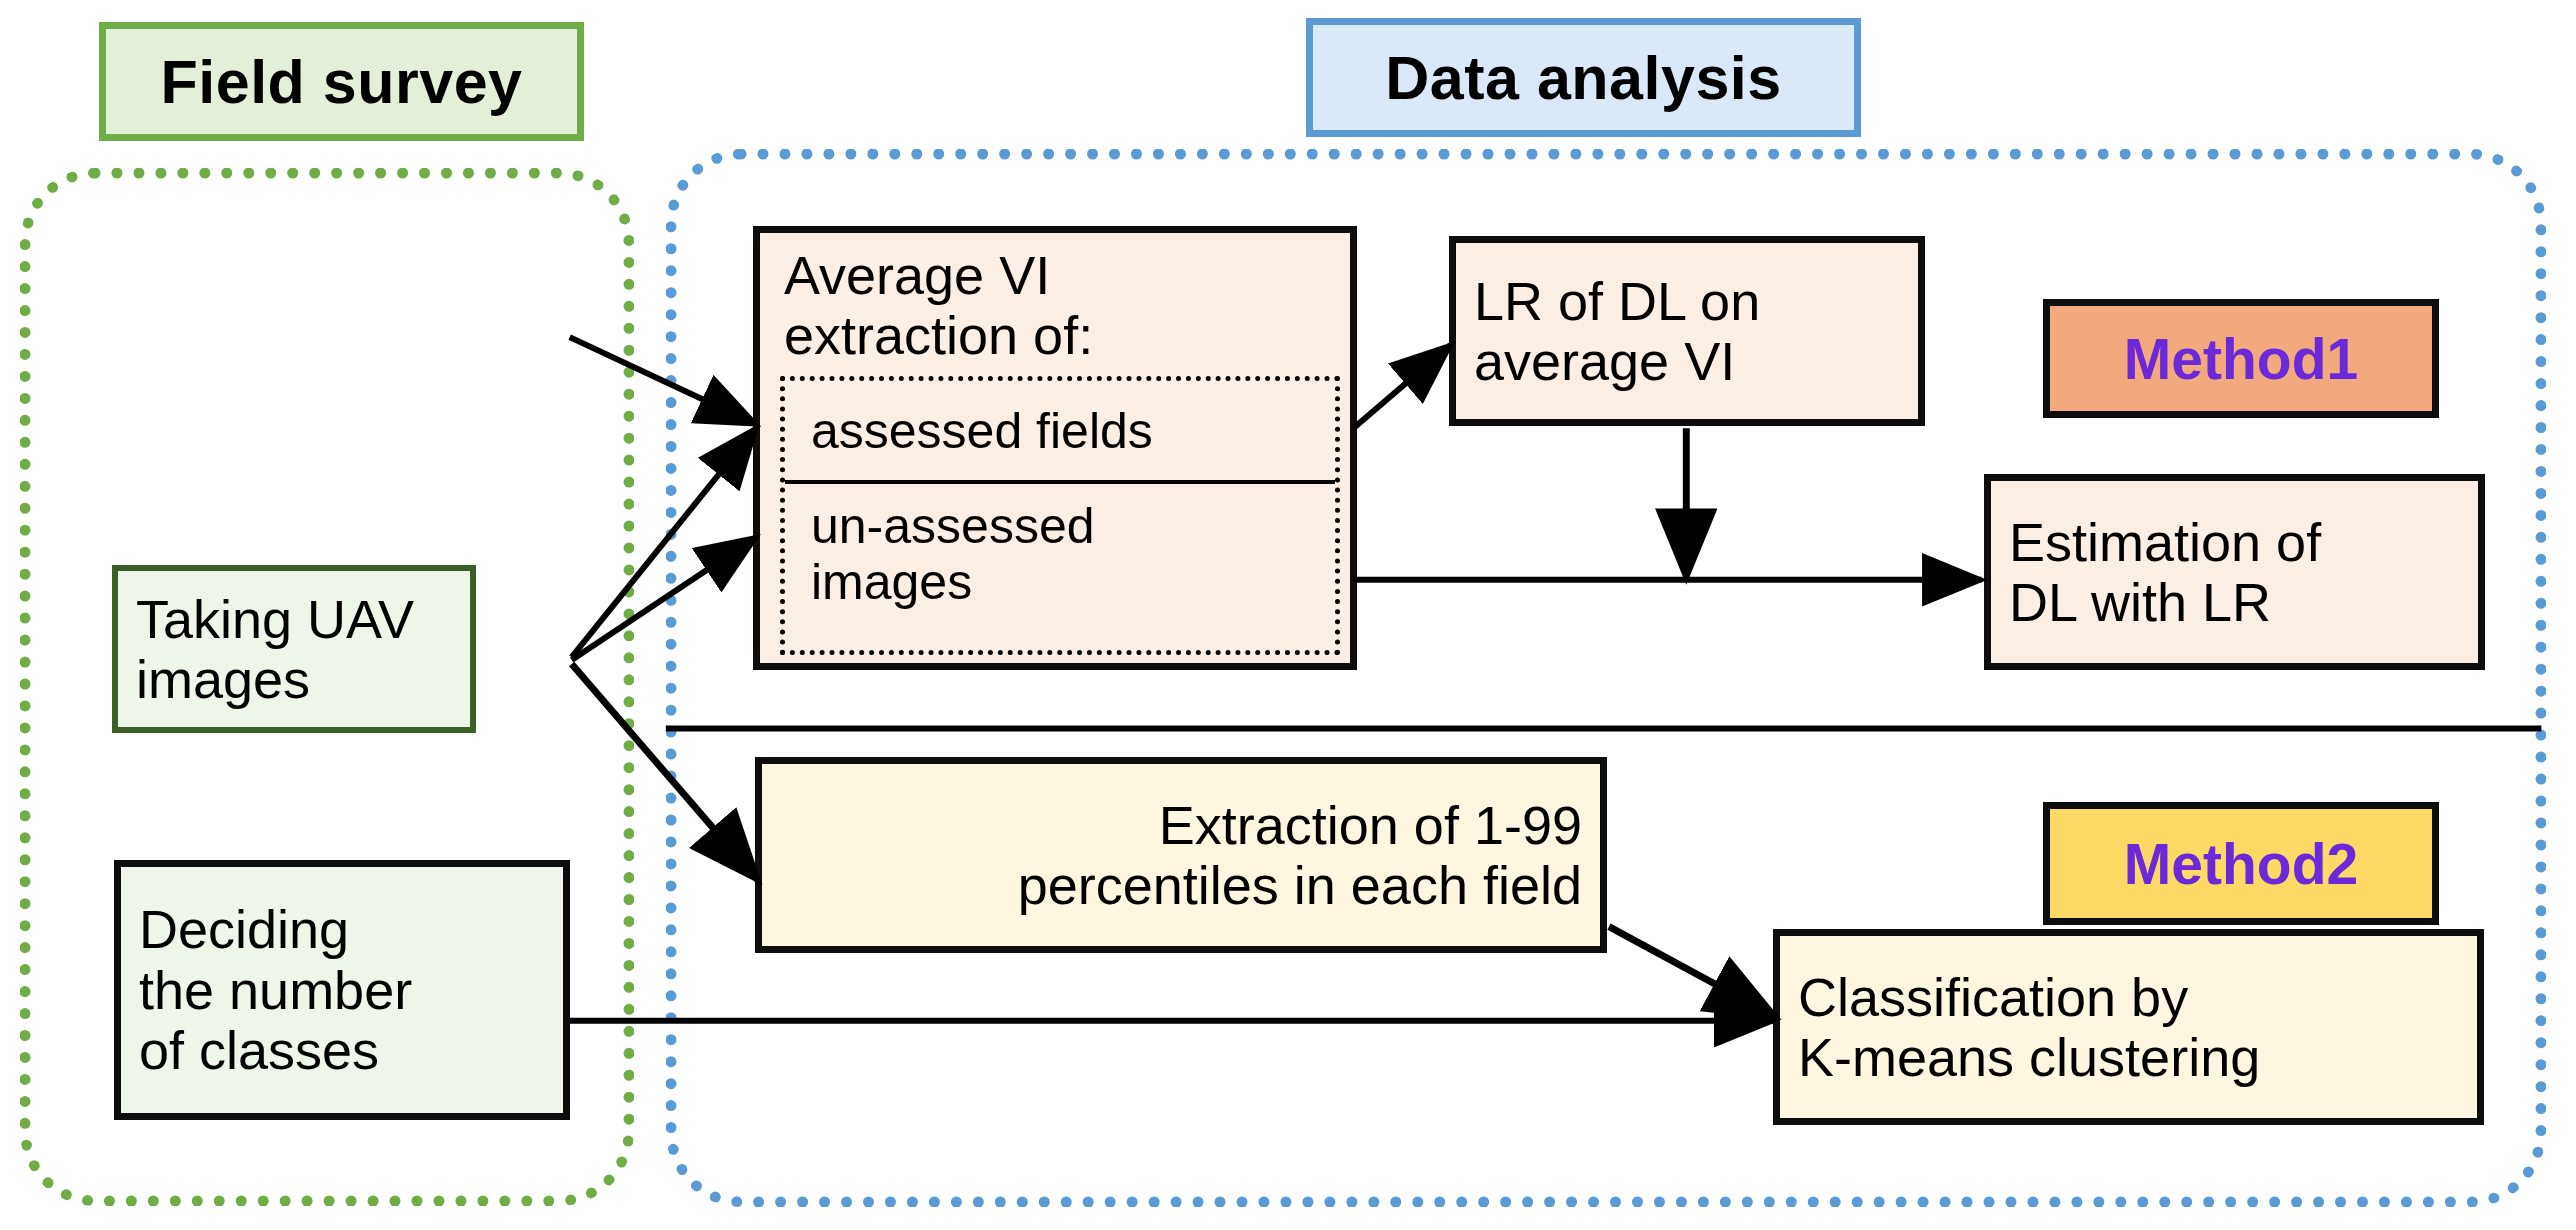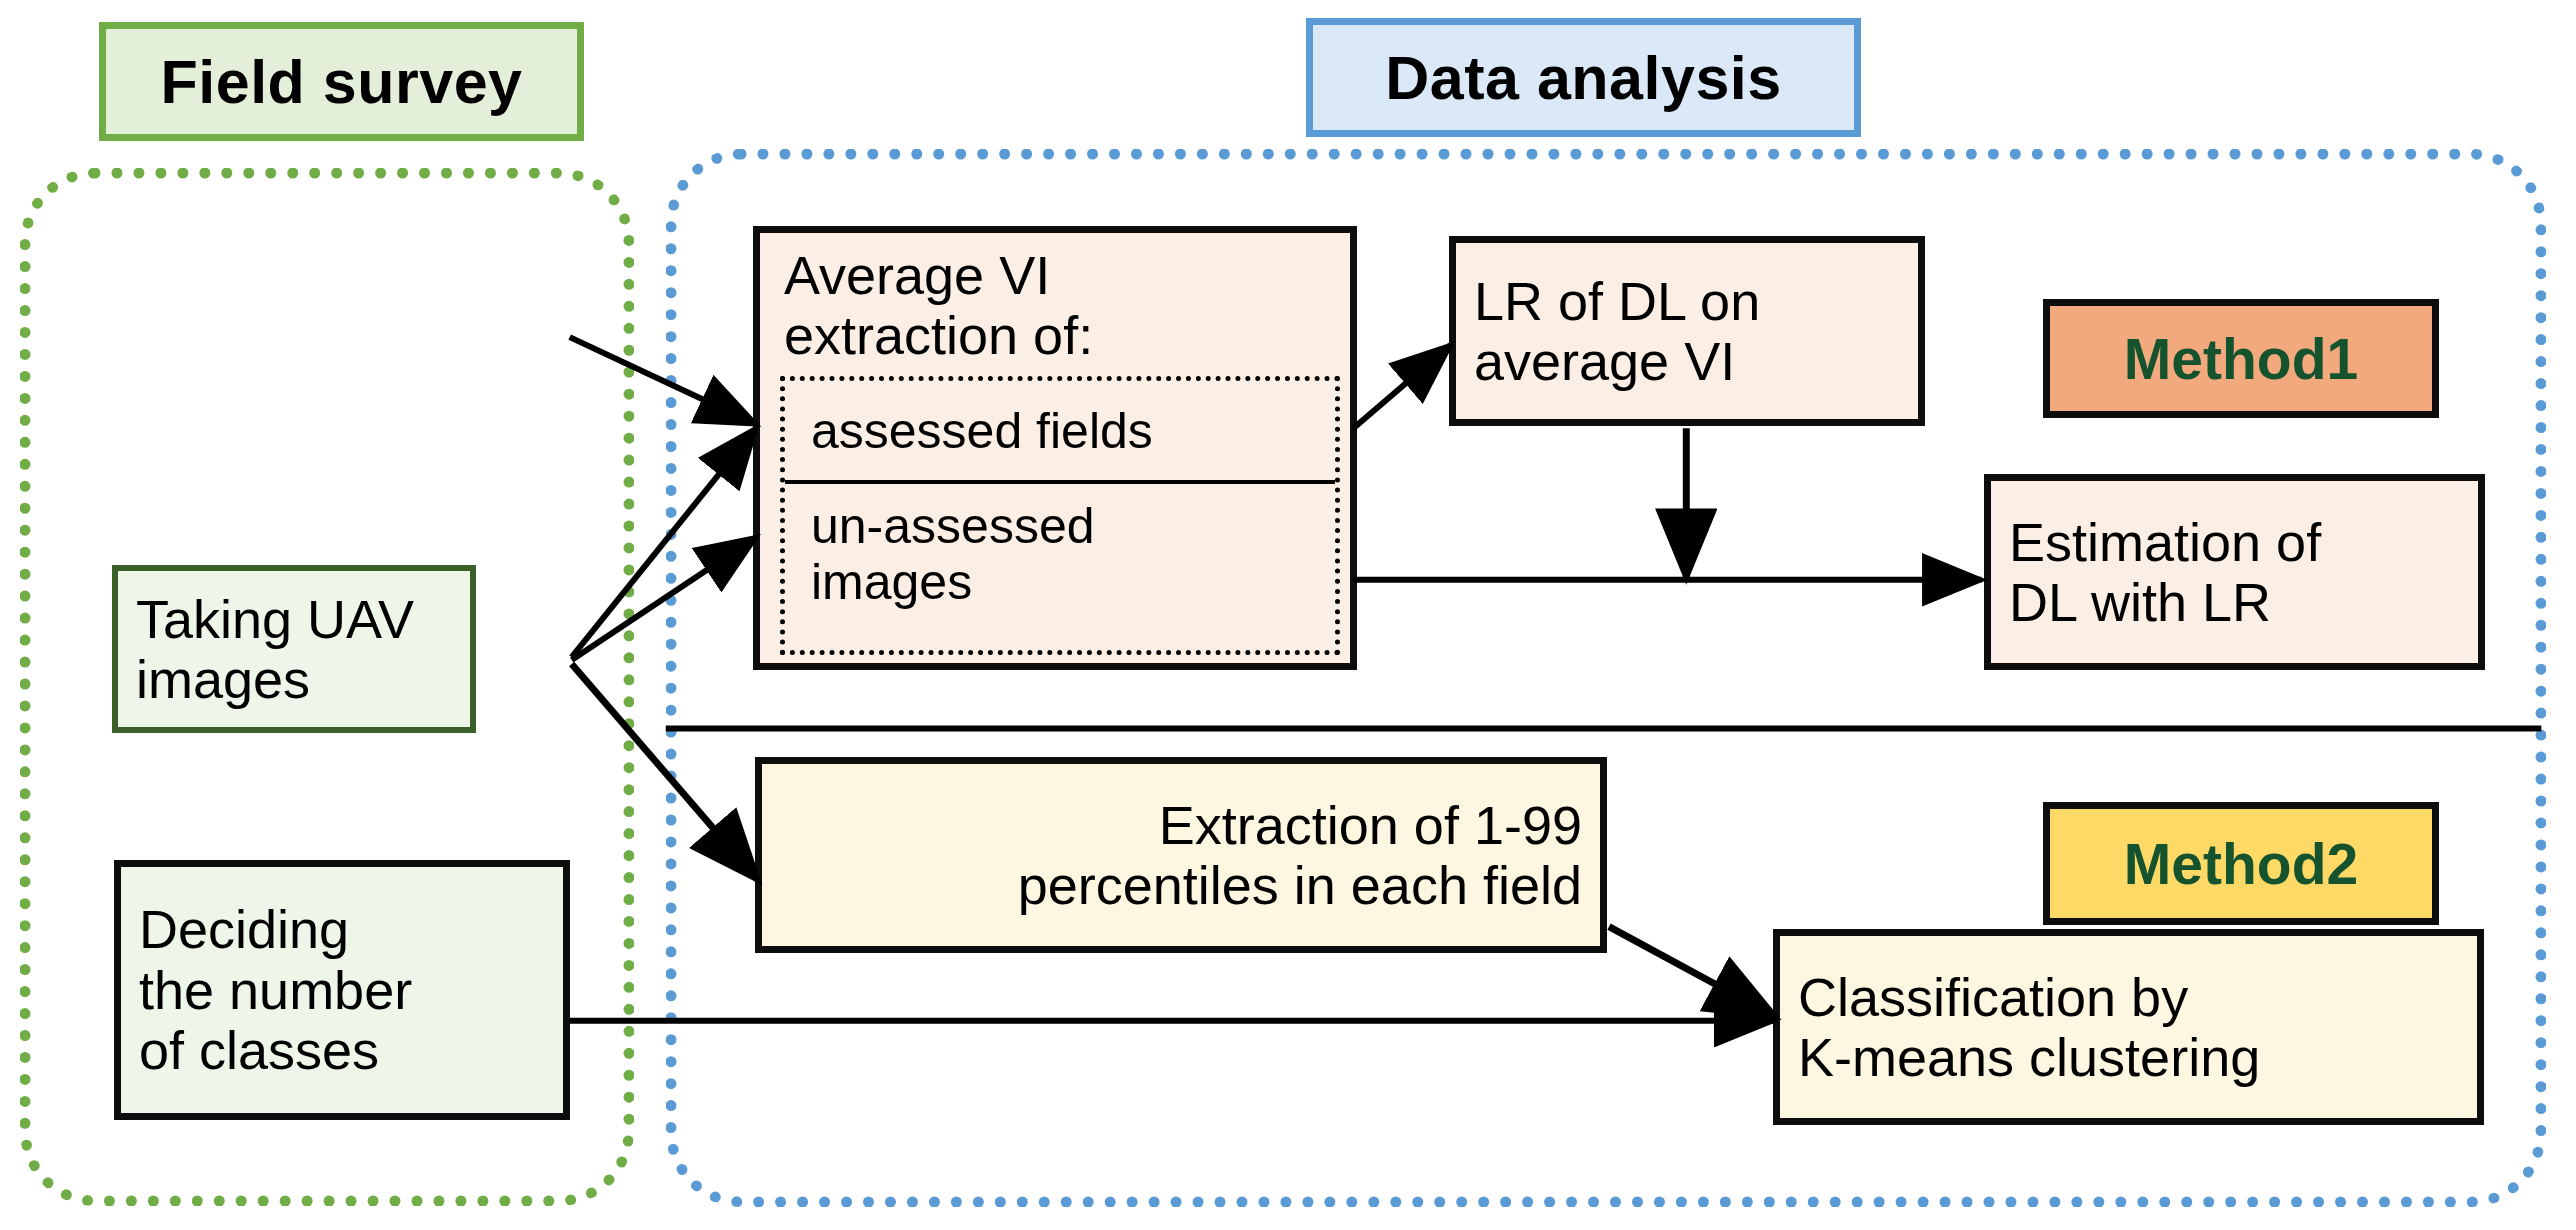--- a/index.html
+++ b/index.html
@@ -113,21 +113,21 @@
   .avg-row-1 { top: 0; height: 103px; border-bottom: 4px solid #000; }
   .avg-row-2 { top: 103px; bottom: 0; align-items: flex-start; padding-top: 14px; }
 
   
   .badge {
     display: flex;
     align-items: center;
     justify-content: center;
     font-weight: bold;
     font-size: 57px;
-    color: #14532d;
+    color: #6d28d9;
     border: 7px solid #0d0d0d;
   }
   .badge-m1 { background: #f2a97e; }
   .badge-m2 { background: #ffd966; margin-top: 41px; }
 
   
   #arrows {
     position: absolute;
     left: 0; top: 0;
     width: 2576px; height: 1231px;

